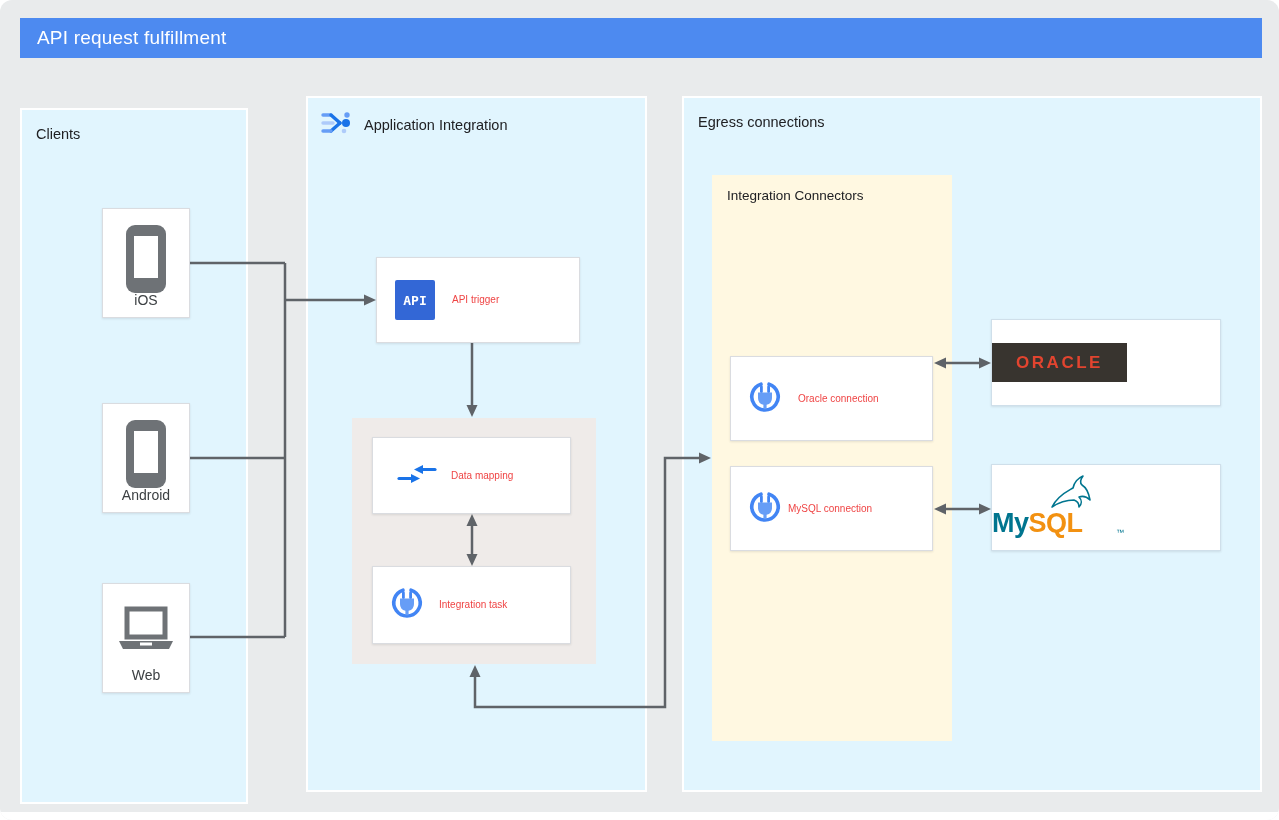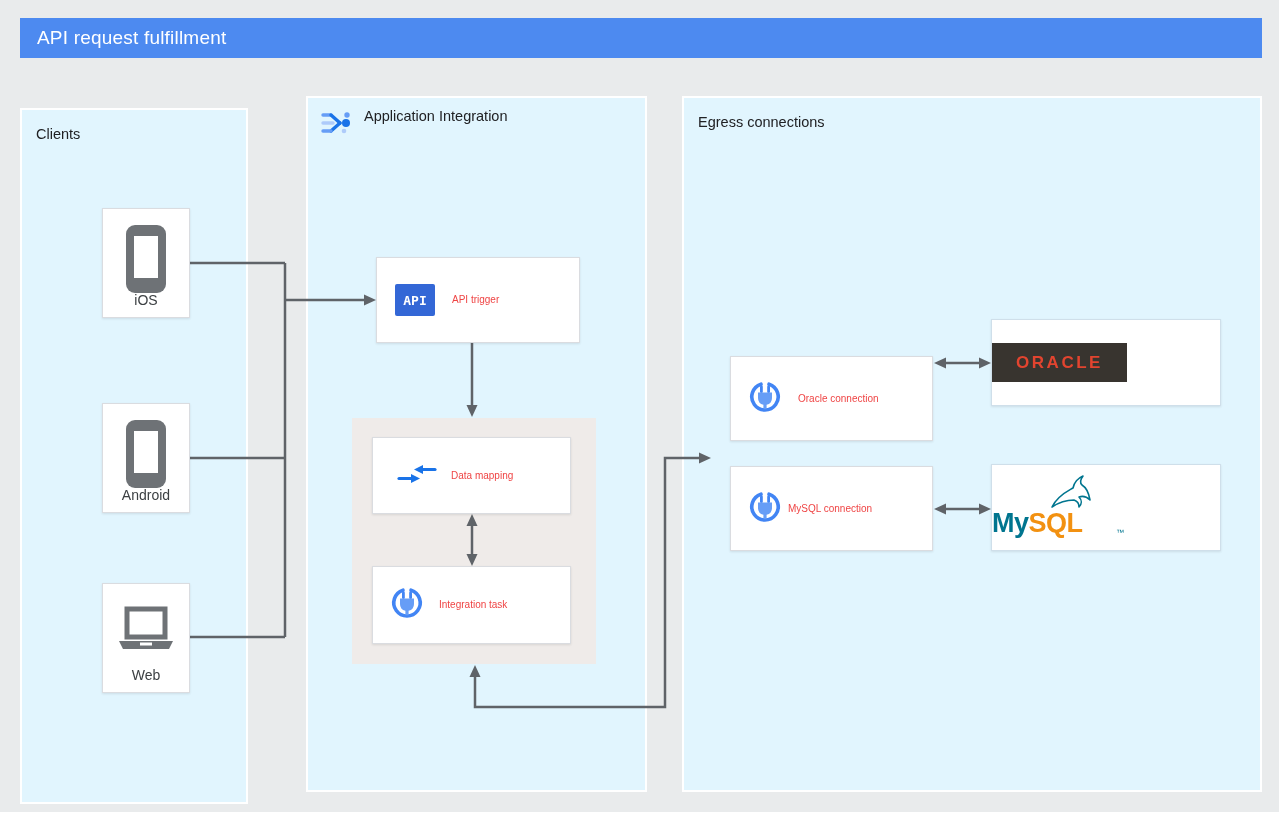--- a/index.html
+++ b/index.html
@@ -1,30 +1,30 @@
 <!DOCTYPE html>
 <html><head>
 <meta charset="utf-8">
 <style>
   html,body{margin:0;padding:0;}
   body{font-family:"Liberation Sans",sans-serif;background:#fff;}
-  .canvas{position:relative;width:1279px;height:820px;background:#E9EBEC;overflow:hidden;}
+  .canvas{position:relative;width:1279px;height:820px;background:#E9EBEC;overflow:hidden;border-radius:12px;}
 
   
   .banner{position:absolute;left:20px;top:18px;width:1242px;height:40px;background:#4D8AF0;
           display:flex;align-items:center;padding-left:17px;box-sizing:border-box;}
   .banner span{color:#fff;font-size:19px;letter-spacing:.2px;}
 
   
   .panel{position:absolute;background:#E1F5FE;border:2px solid #fff;box-sizing:border-box;}
   .panel-clients{left:20px;top:108px;width:228px;height:696px;}
   .panel-app{left:306px;top:96px;width:341px;height:696px;}
   .panel-egress{left:682px;top:96px;width:580px;height:696px;}
   .panel-title{position:absolute;left:14px;top:16px;font-size:14.5px;color:#202124;}
-  .app-header{position:absolute;left:12px;top:10px;display:flex;align-items:flex-start;gap:10px;}
+  .app-header{position:absolute;left:12px;top:10px;display:flex;align-items:center;gap:10px;}
   .app-header .panel-title-inline{font-size:14.5px;color:#202124;}
 
   
   .beige-box{position:absolute;left:352px;top:418px;width:244px;height:246px;background:#EFEBE9;}
   .yellow-box{position:absolute;left:712px;top:175px;width:240px;height:566px;background:#FFF8E1;}
   .yellow-box .yb-title{position:absolute;left:15px;top:13px;font-size:13.5px;color:#202124;}
 
   
   svg.wires{position:absolute;left:0;top:0;z-index:4;pointer-events:none;}
 
@@ -35,21 +35,21 @@
                justify-content:flex-end;padding-bottom:9px;}
   .client-card .ico{position:absolute;top:14px;left:0;right:0;display:flex;justify-content:center;}
   .client-card .lbl{font-size:14px;color:#3C4043;}
   .card-ios{left:102px;top:208px;}
   .card-android{left:102px;top:403px;}
   .card-web{left:102px;top:583px;}
   .card-web .ico{top:22px;}
 
   .task-card{display:flex;align-items:center;}
   .card-api{left:376px;top:257px;width:204px;height:86px;padding-left:18px;gap:17px;}
-  .api-badge{width:40px;height:32px;background:#3367D6;border-radius:2px;display:flex;
+  .api-badge{width:40px;height:40px;background:#3367D6;border-radius:2px;display:flex;
              align-items:center;justify-content:center;flex:0 0 auto;}
   .api-badge span{color:#fff;font-family:"DejaVu Sans Mono",monospace;font-weight:bold;font-size:13px;}
   .task-lbl{font-size:10px;color:#ef4444;line-height:1.4;}
   .narrow{width:78px;}
   .card-dm{left:372px;top:437px;width:199px;height:77px;padding-left:24px;gap:14px;}
   .card-ct{left:372px;top:566px;width:199px;height:78px;padding-left:16px;gap:14px;}
   .card-oc{left:730px;top:321px;width:203px;height:85px;padding-left:16px;gap:15px;margin-top:35px;}
   .card-mc{left:730px;top:466px;width:203px;height:85px;padding-left:16px;gap:5px;}
   .conn-lbl-w{width:92px;}
 
@@ -97,20 +97,23 @@
       </span>
       <span class="panel-title-inline">Application Integration</span>
     </div>
   </div>
 
   <div class="panel panel-egress">
     <div class="panel-title">Egress connections</div>
   </div>
 
   <div class="beige-box"></div>
+  <div class="yellow-box">
+    <div class="yb-title">Integration Connectors</div>
+  </div>
 
   <svg class="wires" width="1279" height="820" viewBox="0 0 1279 820">
     <g stroke="#5F6368" stroke-width="2.5" fill="none">
       <path d="M190 263 H285 M190 458 H285 M190 637 H285 M285 263 V637"></path>
       <path d="M285 300 H364"></path>
       <path d="M472 343 V405"></path>
       <path d="M472 525 V555"></path>
       <path d="M475 676 V707 H665 V458 H699"></path>
       <path d="M945 363 H980"></path>
       <path d="M945 509 H980"></path>

